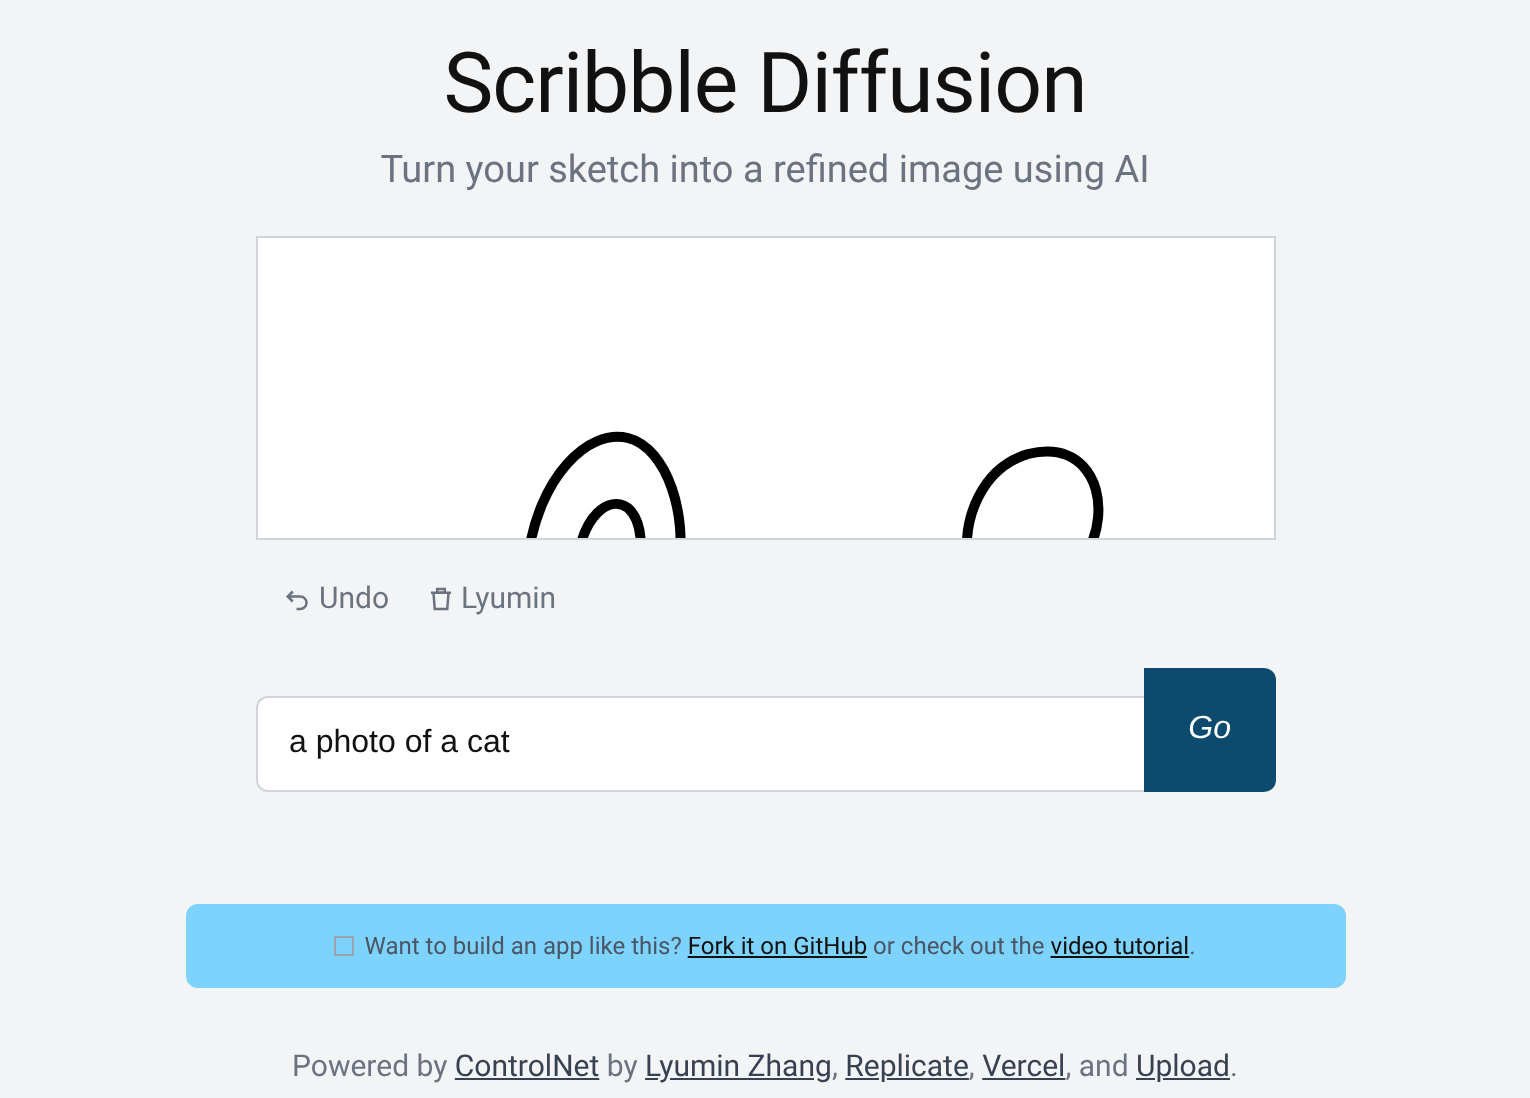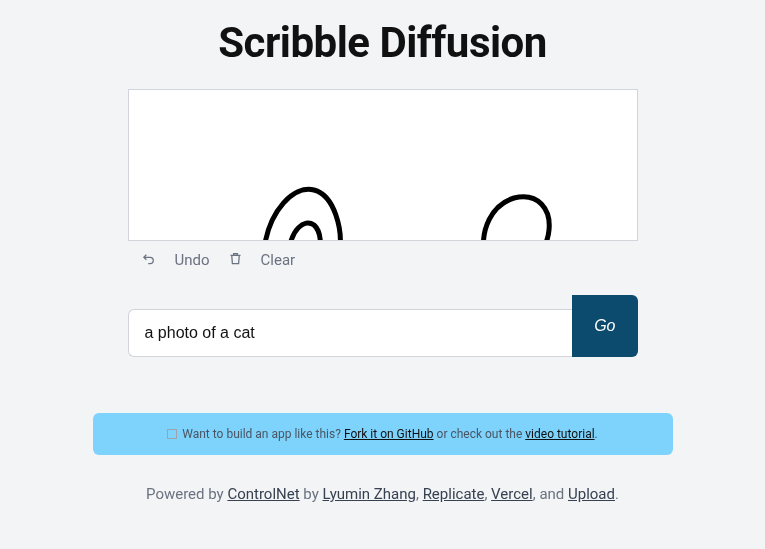--- a/index.html
+++ b/index.html
@@ -11,21 +11,21 @@
       overflow: hidden;
     }
     .container {
       display: flex;
       flex-direction: column;
       align-items: center;
       padding-top: 18px;
     }
     .title {
       font-size: 42px;
-      font-weight: 700;
+      font-weight: 400;
       color: #111;
       letter-spacing: -0.5px;
     }
     .subtitle {
       font-size: 19px;
       color: #6b7280;
       margin-top: 6px;
     }
     .canvas-wrap {
       width: 510px;
@@ -48,24 +48,25 @@
     }
     .toolbar {
       display: flex;
       gap: 18px;
       padding: 10px 14px 0;
       color: #6b7280;
       font-size: 15px;
     }
     .tool-btn {
       display: inline-flex;
-      align-items: flex-start;
-      gap: 18px;
+      align-items: center;
+      gap: 3px;
       cursor: pointer;
       color: #6b7280;
+      margin-top: 10px;
     }
     .tool-btn svg {
       width: 15px;
       height: 15px;
     }
     .prompt-row {
       display: flex;
       width: 510px;
       margin-top: 26px;
     }
@@ -123,20 +124,21 @@
       margin-right: 5px;
       margin-top: -2px;
     }
   </style>
 </head>
 <body>
 
 <div class="container">
 
   <h1 class="title">Scribble Diffusion</h1>
+  <p class="subtitle">Turn your sketch into a refined image using AI</p>
 
   <div class="canvas-wrap">
     <div class="canvas">
       <svg viewBox="0 0 510 300">
         <path d="M 135 160 C 140 120, 165 95, 185 100 C 205 105, 215 140, 210 165 M 160 162 C 162 140, 175 128, 185 135 C 193 142, 192 158, 190 165" fill="none" stroke="#000" stroke-width="5" stroke-linecap="round" stroke-linejoin="round"></path>
         <path d="M 355 162 C 352 140, 362 115, 385 108 C 410 102, 422 120, 420 140 C 419 150, 415 158, 410 162" fill="none" stroke="#000" stroke-width="5" stroke-linecap="round" stroke-linejoin="round"></path>
       </svg>
     </div>
 
     <div class="toolbar">
@@ -146,21 +148,21 @@
           <path d="M7 6l-4 4 4 4"></path>
         </svg>
         <span>Undo</span>
       </span>
       <span class="tool-btn">
         <svg viewBox="0 0 24 24" fill="none" stroke="currentColor" stroke-width="2">
           <path d="M4 7h16"></path>
           <path d="M9 4h6v3H9z"></path>
           <path d="M6 7l1 13h10l1-13"></path>
         </svg>
-        <span>Clear</span>
+        <span>Lyumin</span>
       </span>
     </div>
 
     <div class="prompt-row">
       <input class="prompt-input" type="text" value="a photo of a cat" style="">
       <button class="go-btn">Go</button>
     </div>
   </div>
 
   <div class="cta-box">

